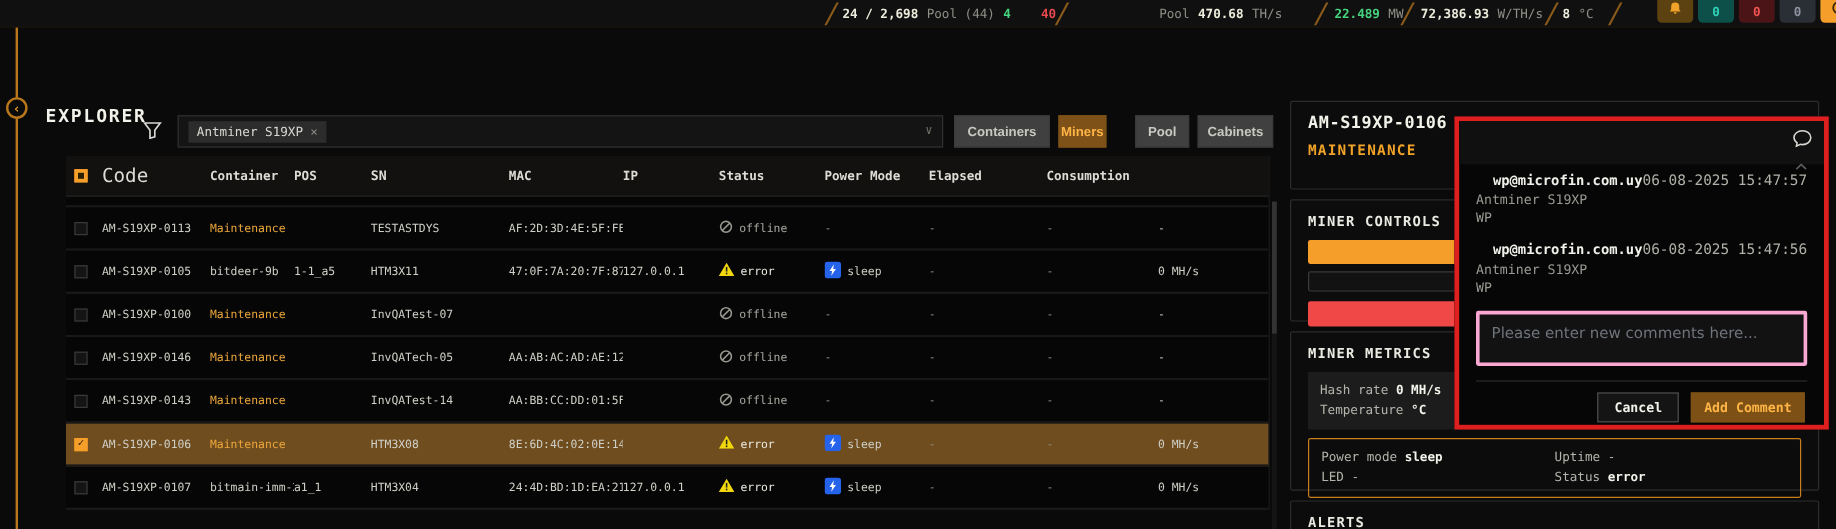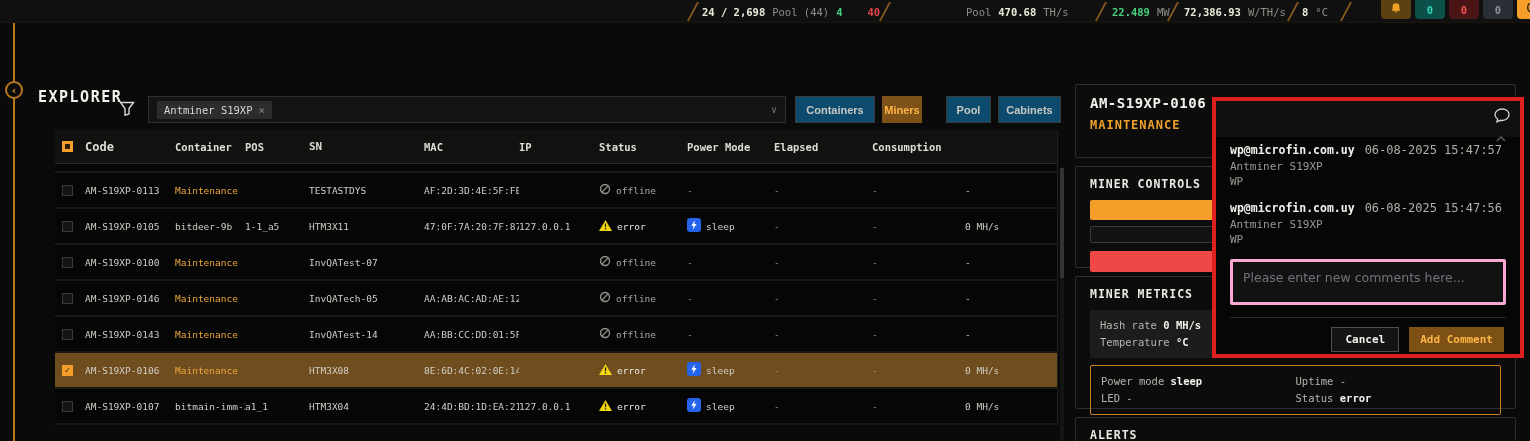--- a/index.html
+++ b/index.html
@@ -35,21 +35,21 @@
     letter-spacing:1.5px; color:#f2f2ea; }
 
   
   .funnel { position:absolute; left:119px; top:101px; }
   .filter-input { position:absolute; left:148px; top:96px; width:638px; height:27px;
     background:#141414; border:1px solid #2f2f2f; display:flex; align-items:center;
     padding:0 8px; }
   .tag { background:#2c2c2c; padding:3px 7px; font-size:10.5px; color:#d8d8d2; display:flex; gap:6px; }
   .tag-x { color:#8a8a84; }
   .filter-chevron { position:absolute; right:8px; color:#70706a; font-size:10px; }
-  .view-btn { position:absolute; top:96px; height:27px; background:#0c4a6e;
+  .view-btn { position:absolute; top:96px; height:27px; background:#404040;
     border:1px solid #3a3a3a; color:#c8c8c2; font-weight:bold; font-size:11px;
     display:flex; align-items:center; justify-content:center; }
   .view-btn.active { background:#7d5118; border-color:#7d5118; color:#ffb546; }
 
   
   :root { --cols: 30px 90px 70px 64px 115px 95px 80px 88px 87px 98px 93px 1fr; }
   .table { position:absolute; left:55px; top:130px; width:1003px; border-right:1px solid #1f1f1f; }
   .t-head { height:34px; background:#121110; display:grid; grid-template-columns:var(--cols);
     align-items:center; border-bottom:1px solid #2a2a2a; font-weight:bold; font-size:10.5px;
     color:#ddddd5; }
@@ -89,21 +89,21 @@
     display:grid; grid-template-columns:1fr 1fr; font-size:10.5px; line-height:17px; color:#b4b4ac; }
 
   
   .overlay { position:absolute; left:1212px; top:97px; width:312px; height:261px;
     border:4px solid #dd1f1f; background:#060606; z-index:20; }
   .ov-head { height:36px; background:#101010; position:relative; }
   .ov-bubble { position:absolute; right:10px; top:7px; }
   .ov-caret { position:absolute; right:14px; top:26px; }
   .ov-body { padding:6px 14px 0; }
   .c-item { margin-bottom:13px; }
-  .c-head { display:flex; gap:10px; align-items:baseline; }
+  .c-head { display:flex; align-items:baseline;justify-content:flex-end; }
   .c-author { font-size:11.5px; font-weight:bold; color:#f0f0ea; }
   .c-date { font-size:12px; color:#b0b0a8; }
   .c-sub { font-size:11px; color:#9a9a94; margin-top:3px; }
   .c-wp { font-size:11px; color:#9a9a94; margin-top:2px; }
   .c-input { display:block; width:276px; height:46px; margin-top:3px; background:#121212;
     border:3px solid #f9a8d4; border-radius:2px; padding:8px 10px; resize:none;
     font-family:"DejaVu Sans","Liberation Sans",sans-serif; font-size:12.5px; color:#e8e8e2; }
   .c-input::placeholder { color:#6f747c; }
   .ov-footer { border-top:1px solid #2b2b2b; margin-top:12px; padding:9px 2px 0 0;
     display:flex; justify-content:flex-end; gap:10px; }
@@ -189,21 +189,21 @@
 <button class="view-btn" style="left:795px;width:80px">Containers</button>
 <button class="view-btn active" style="left:882px;width:40px">Miners</button>
 <button class="view-btn" style="left:946px;width:45px">Pool</button>
 <button class="view-btn" style="left:998px;width:63px">Cabinets</button>
 
 <div class="table">
   <div class="t-head">
     <div class="cell cb">
         <span class="chk chk-ind"></span>
       </div>
-  <div class="cell" style="font-size: 12px; color: rgb(221, 221, 213); font-weight: bold;">Code</div>
+  <div class="cell" style="font-size: 16px; color: rgb(221, 221, 213); font-weight: normal;">Code</div>
       <div class="cell" style="font-size: 10.5px; color: rgb(221, 221, 213); font-weight: bold;">Container</div>
       <div class="cell" style="font-size: 10.5px; color: rgb(221, 221, 213); font-weight: bold;">POS</div>
       <div class="cell" style="font-size: 11px; color: rgb(221, 221, 213); font-weight: bold;">SN</div>
       <div class="cell" style="font-size: 10.5px; color: rgb(221, 221, 213); font-weight: bold;">MAC</div>
       <div class="cell" style="font-size: 10.5px; color: rgb(221, 221, 213); font-weight: bold;">IP</div>
       <div class="cell" style="font-size: 10.5px; color: rgb(221, 221, 213); font-weight: bold;">Status</div>
       <div class="cell" style="font-size: 10.5px; color: rgb(221, 221, 213); font-weight: bold;">Power Mode</div>
       <div class="cell" style="font-size: 10.5px; color: rgb(221, 221, 213); font-weight: bold;">Elapsed</div>
       <div class="cell" style="font-size: 10.5px; color: rgb(221, 221, 213); font-weight: bold;">Consumption</div>
     </div>

